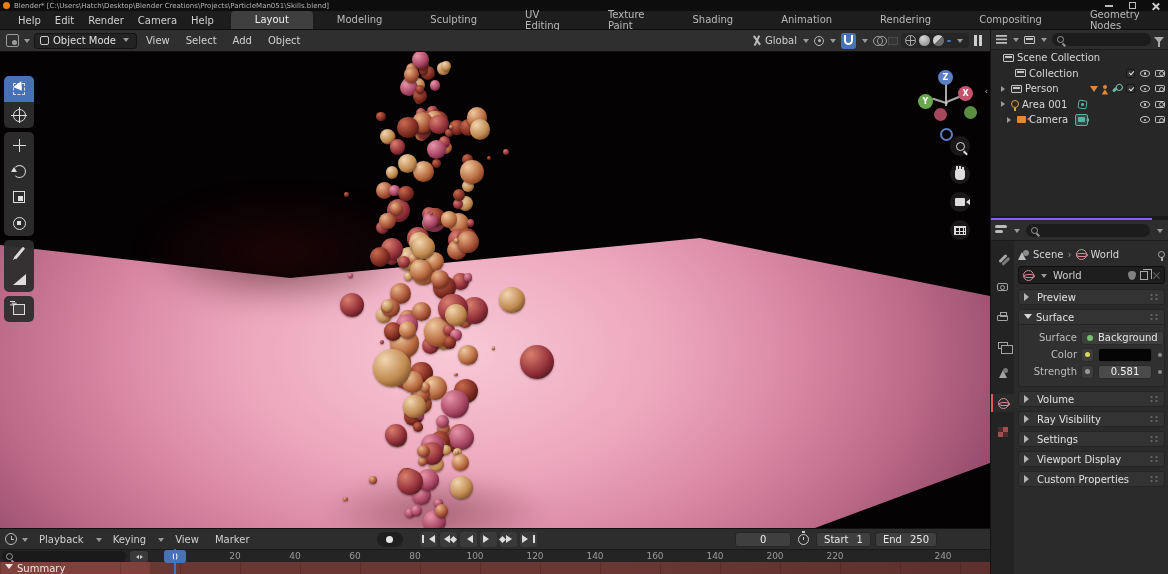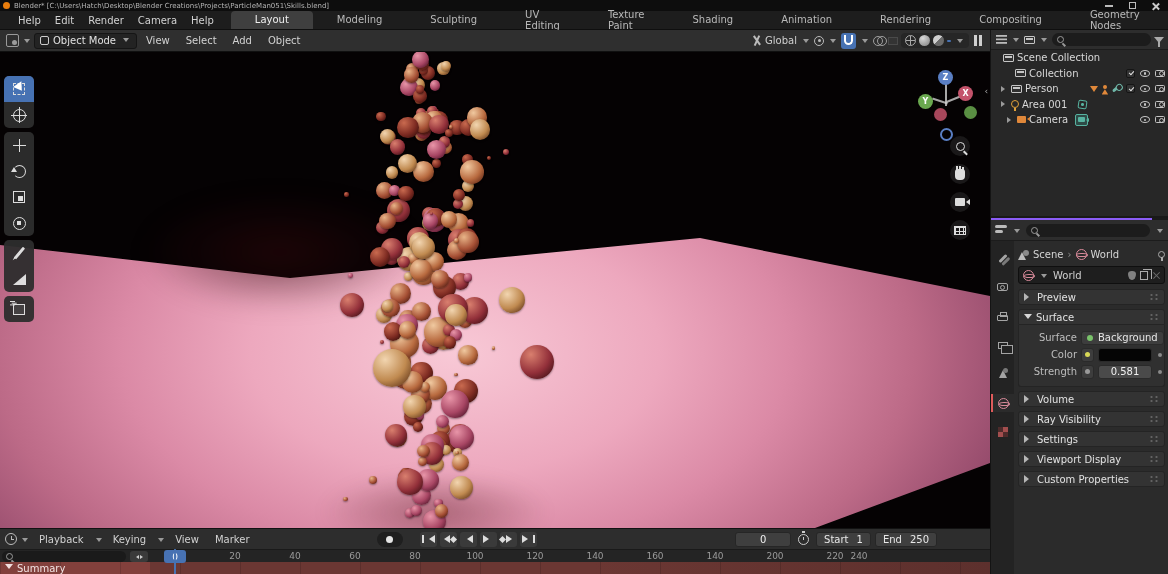--- a/index.html
+++ b/index.html
@@ -836,21 +836,21 @@
       <span class="tick" style="left:295px">40</span>
       <span class="tick" style="left:355px">60</span>
       <span class="tick" style="left:415px">80</span>
       <span class="tick" style="left:475px">100</span>
       <span class="tick" style="left:535px">120</span>
       <span class="tick" style="left:595px">140</span>
       <span class="tick" style="left:655px">160</span>
       <span class="tick" style="left:715px">140</span>
       <span class="tick" style="left:775px">200</span>
       <span class="tick" style="left:835px">220</span>
-      <span class="tick" style="left:859px">240</span>
+      <span class="tick" style="left:943px">240</span>
     </div>
     <div class="tl-channels">
       <div class="summary-row">
         <span class="tri-d" style="border-top-color:#f0dede;margin-top:0"></span>
         <span>Summary</span>
       </div>
     </div>
     <span class="playhead-line" style="top:33px;height:13px"></span>
     <span class="playhead-line" style="top:20px;height:13px;opacity:.9"></span>
   </div>

